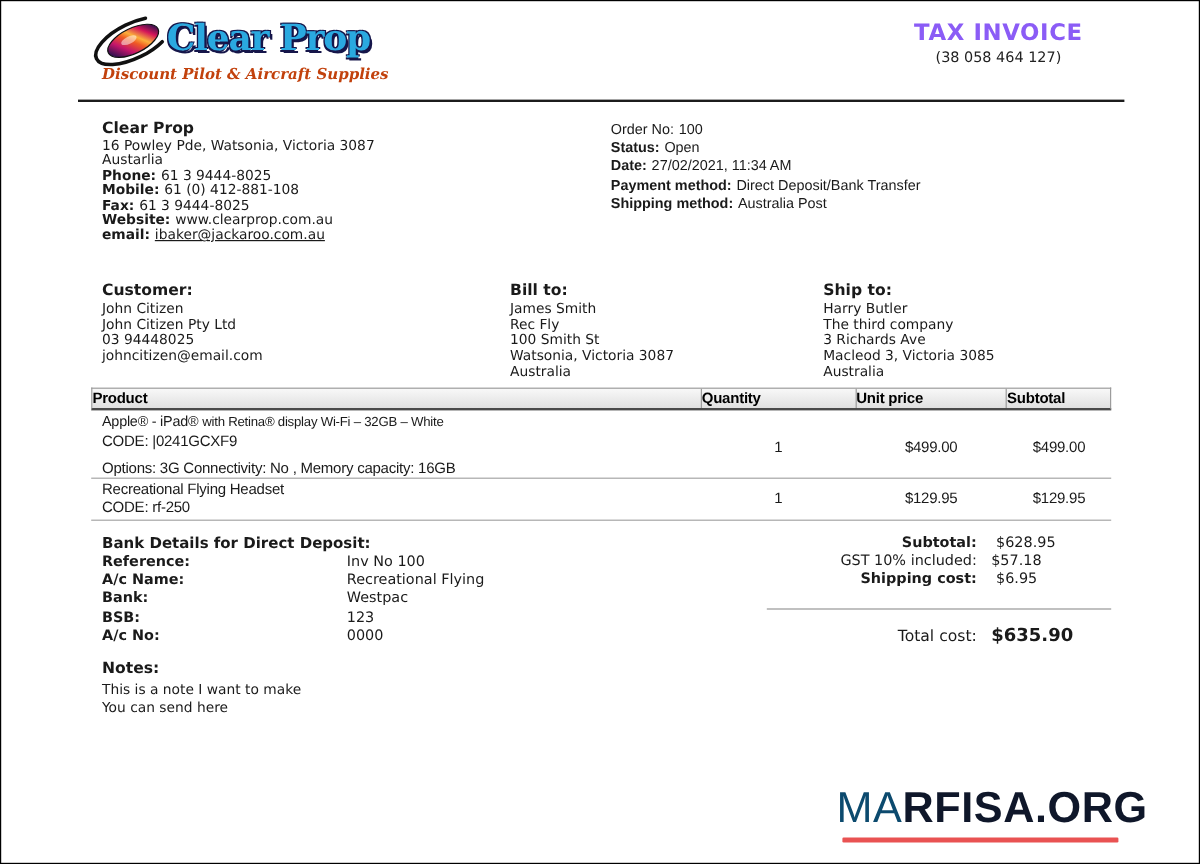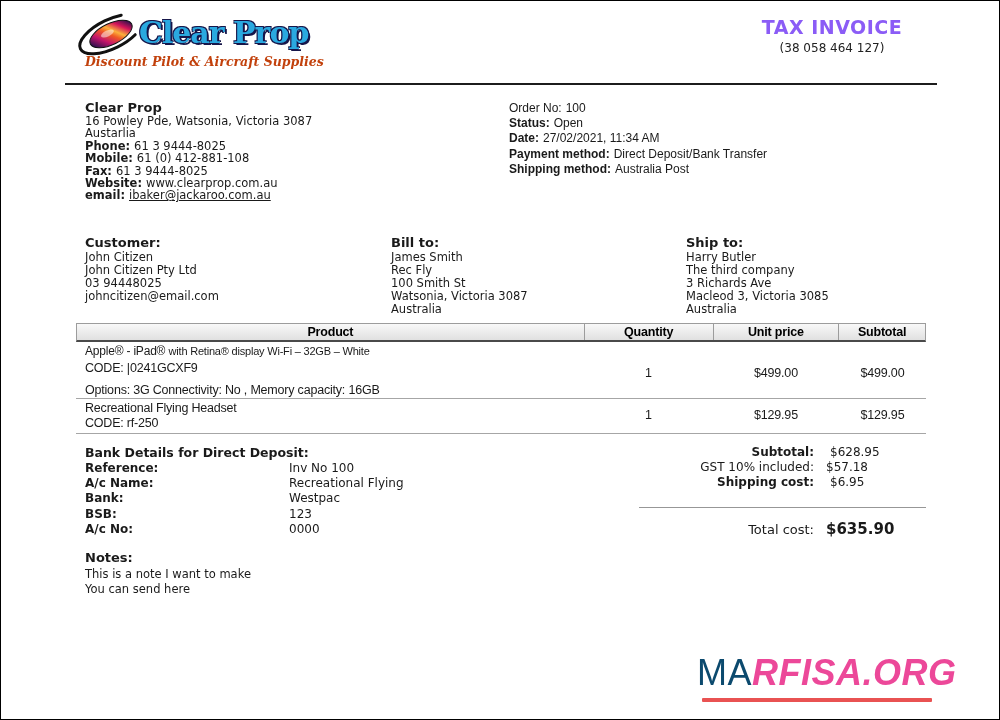--- a/index.html
+++ b/index.html
@@ -29,31 +29,31 @@
   .hr-header { position:absolute; left:64px; top:82px; width:872px; height:2px; background:#1c1c1c; }
   
   .company { position:absolute; left:84px; top:99px; font-size:11.5px; line-height:12.4px; }
   .company .cname { font-size:13px; font-weight:bold; line-height:15px; }
   .company a { color:#1a1a1a; text-decoration:underline; }
   .order { position:absolute; left:508px; top:100px; font-family:"Liberation Sans", sans-serif; font-size:12px; line-height:15.2px; }
   
   .addr { position:absolute; top:234px; font-size:11.5px; line-height:13px; }
   .addr .hd { font-size:13px; font-weight:bold; line-height:15.5px; }
   .addr-cust { left:84px; }
-  .addr-bill { left:390px; }
+  .addr-bill { left:424px; }
   .addr-ship { left:685px; }
   
   .table { position:absolute; left:75px; top:322px; width:850px; font-family:"Liberation Sans", sans-serif; letter-spacing:-0.2px; }
   .thead {
     display:flex; height:19px; line-height:17px;
     background:linear-gradient(#f8f8f8,#e0e0e0);
     border:1px solid #9c9c9c; border-bottom:2px solid #4a4a4a;
     font-weight:bold; font-size:12.5px; color:#000;
   }
-  .th { text-align:center; }
+  .th { text-align:left; }
   .thp { width:508px; }
   .thq { width:129px; border-left:1px solid #9c9c9c; }
   .thu { width:126px; border-left:1px solid #9c9c9c; }
   .ths { width:87px;  border-left:1px solid #9c9c9c; }
   .trow { position:relative; border-bottom:1px solid #a6a6a6; font-size:12.5px; }
   .trow1 { height:57px; }
   .trow2 { height:35px; }
   .pname  { position:absolute; left:9px; top:2px;  white-space:nowrap; }
   .pmain  { font-size:12px; }
   .psub   { font-size:11px; }
@@ -76,21 +76,21 @@
   .tval { margin-left:12px; }
   .tot-divider { position:absolute; left:638px; top:506px; width:287px; height:1px; background:#979797; }
   .total-row { position:absolute; left:620px; top:519px; width:305px; display:flex; align-items:baseline; font-size:13px; }
   .total-val { margin-left:12px; font-weight:bold; font-size:15px; }
   
   .notes { position:absolute; left:84px; top:549px; font-size:11.5px; line-height:15px; }
   .notes .hd { font-size:13px; font-weight:bold; line-height:16.5px; }
   
   .watermark { position:absolute; left:696px; top:652px; font-family:"Liberation Sans", sans-serif; font-size:36px; line-height:40px; letter-spacing:0.5px; white-space:nowrap; }
   .wm-light { font-weight:400; color:#0c4a6e; }
-  .wm-bold  { font-weight:700; color:#ec4899;font-style:italic; }
+  .wm-bold  { font-weight:700; color:#0f172a; }
   .wm-underline { position:absolute; left:5px; top:45px; width:230px; height:4px; background:#e95252; border-radius:1px; }
 </style>
 </head>
 <body>
 
 <div class="canvas">
 
   <svg class="logo-icon" width="88" height="44" viewBox="0 0 88 44">
     <defs>
       <linearGradient id="lg" x1="0%" y1="70%" x2="100%" y2="30%">

